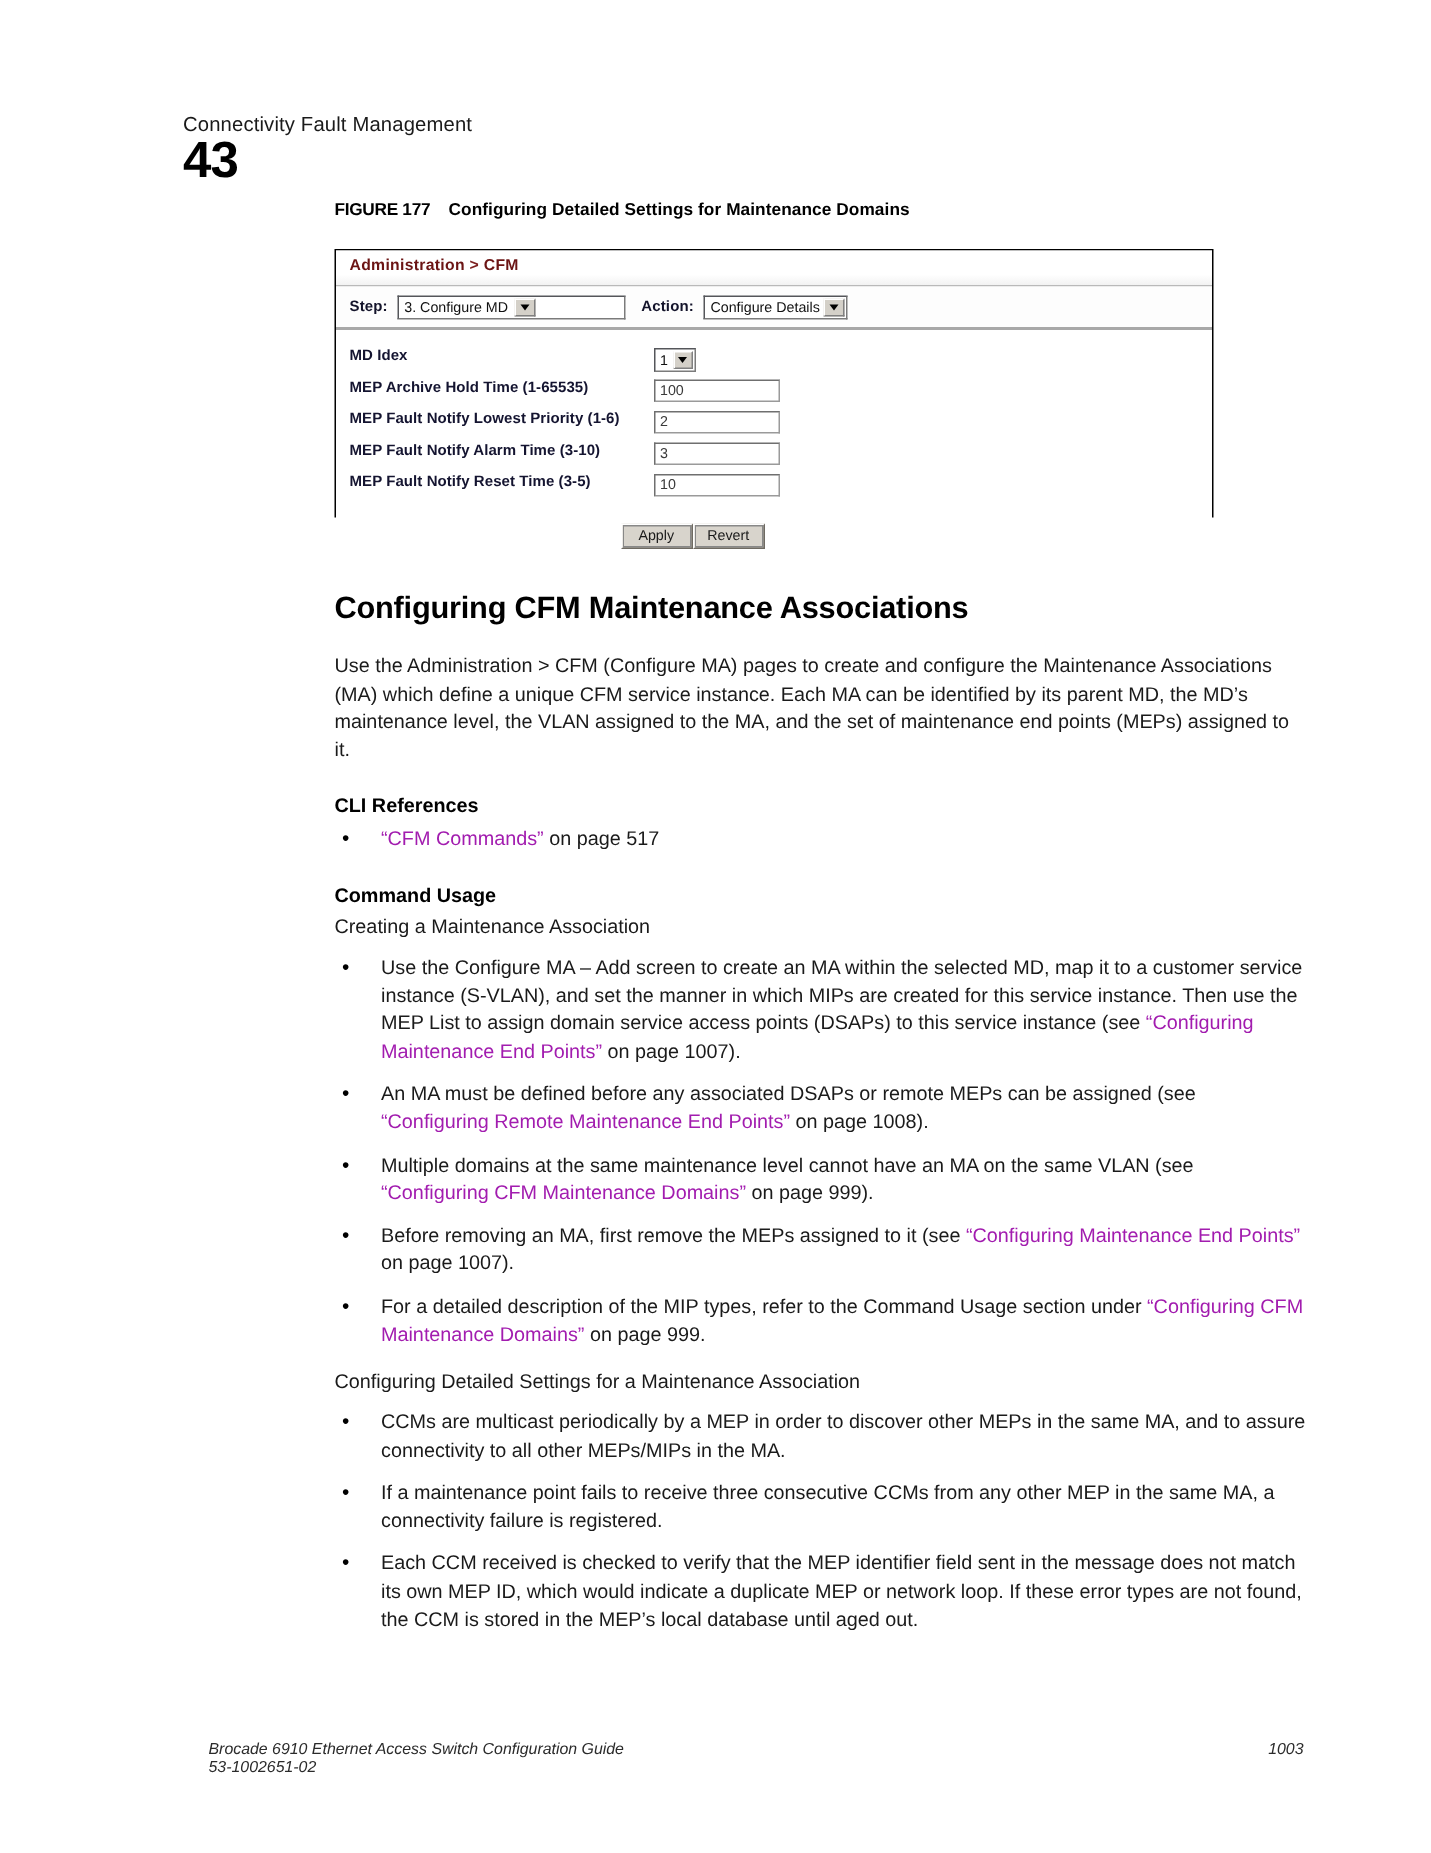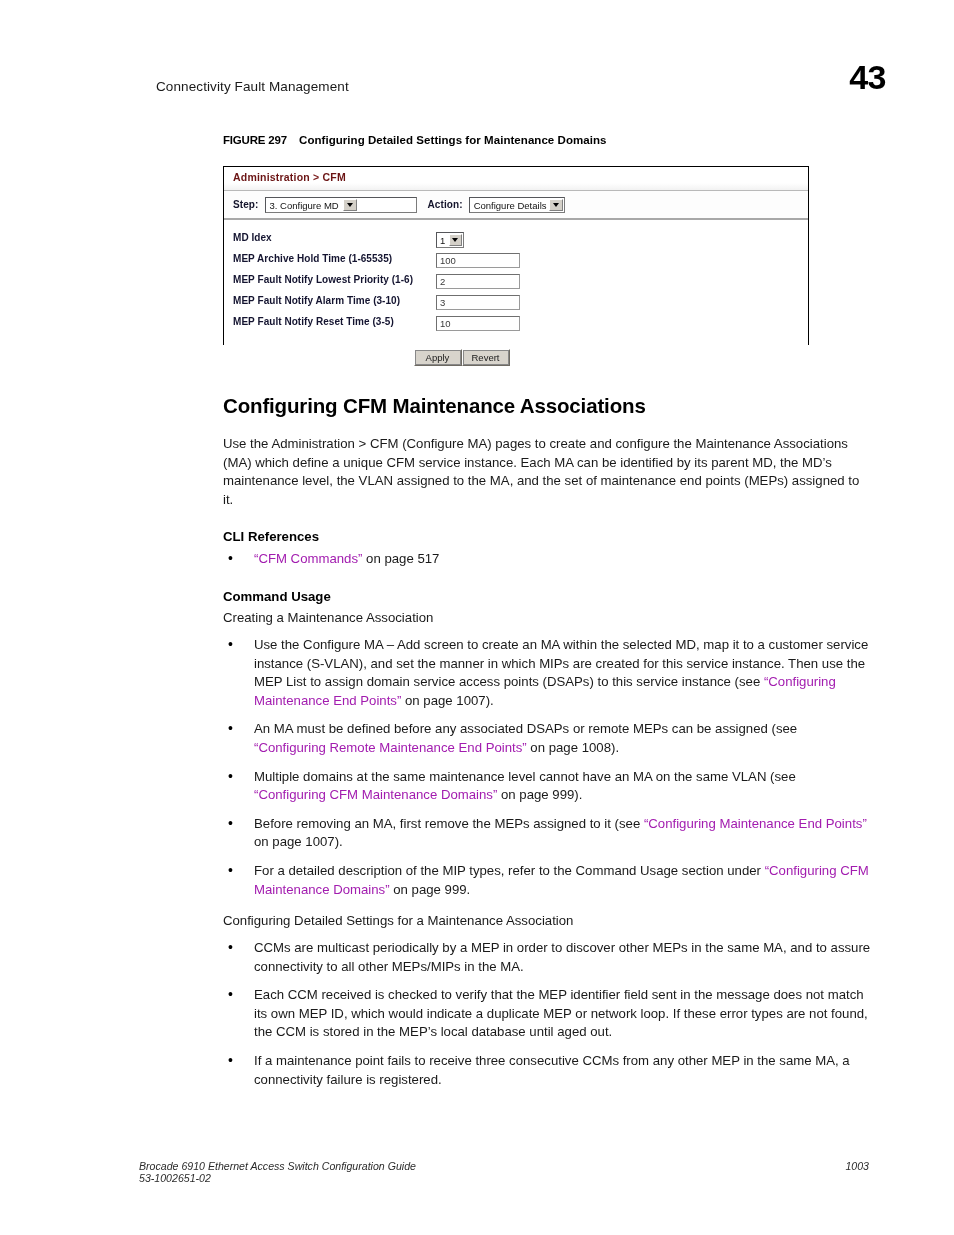--- a/index.html
+++ b/index.html
@@ -11,25 +11,26 @@
     width: 954px; height: 1235px;
     position: relative;
     font-family: "Liberation Sans", sans-serif;
     color: #1a1a1a;
     overflow: hidden;
   }
 
   
   .page-header {
     position: absolute;
-    left: 156px; top: 60px;
+    left: 122px; top: 60px;
     width: 730px;
     display: flex;
-    align-items: flex-end;
+    align-items: flex-start;
     justify-content: space-between;
+    flex-direction: column;
   }
   .header-chapter-title {
     font-size: 13.5px;
     letter-spacing: 0.1px;
     color: #1a1a1a;
     padding-top: 15px;
   }
   .header-chapter-number {
     font-size: 34px;
     font-weight: bold;
@@ -263,21 +264,21 @@
 </style>
 </head>
 <body>
 
 <div class="page-header">
   <div class="header-chapter-title">Connectivity Fault Management</div>
   <div class="header-chapter-number">43</div>
 </div>
 
 <div class="figure-caption">
-  <span class="fig-label">FIGURE 297</span>
+  <span class="fig-label">FIGURE 177</span>
   <span class="fig-title">Configuring Detailed Settings for Maintenance Domains</span>
 </div>
 
 <div class="screenshot">
 
   <div class="panel-titlebar">
     <span>Administration</span>
     <span class="crumb-sep">&gt;</span>
     <span>CFM</span>
   </div>
@@ -366,22 +367,22 @@
     </li>
     <li>
       <span>For a detailed description of the MIP types, refer to the Command Usage section under </span><a class="xref" href="#">“Configuring CFM Maintenance Domains”</a><span> on page 999.</span>
     </li>
   </ul>
 
   <p class="italic-head">Configuring Detailed Settings for a Maintenance Association</p>
 
   <ul class="bullets tight">
     <li>CCMs are multicast periodically by a MEP in order to discover other MEPs in the same MA, and to assure connectivity to all other MEPs/MIPs in the MA.</li>
+    <li>If a maintenance point fails to receive three consecutive CCMs from any other MEP in the same MA, a connectivity failure is registered.</li>
     <li>Each CCM received is checked to verify that the MEP identifier field sent in the message does not match its own MEP ID, which would indicate a duplicate MEP or network loop. If these error types are not found, the CCM is stored in the MEP’s local database until aged out.</li>
-    <li>If a maintenance point fails to receive three consecutive CCMs from any other MEP in the same MA, a connectivity failure is registered.</li>
   </ul>
 
 </div>
 
 <div class="page-footer">
   <div>
     <span>Brocade 6910 Ethernet Access Switch Configuration Guide</span>
     <span class="footer-left-line2">53-1002651-02</span>
   </div>
   <div class="footer-page-number">1003</div>

